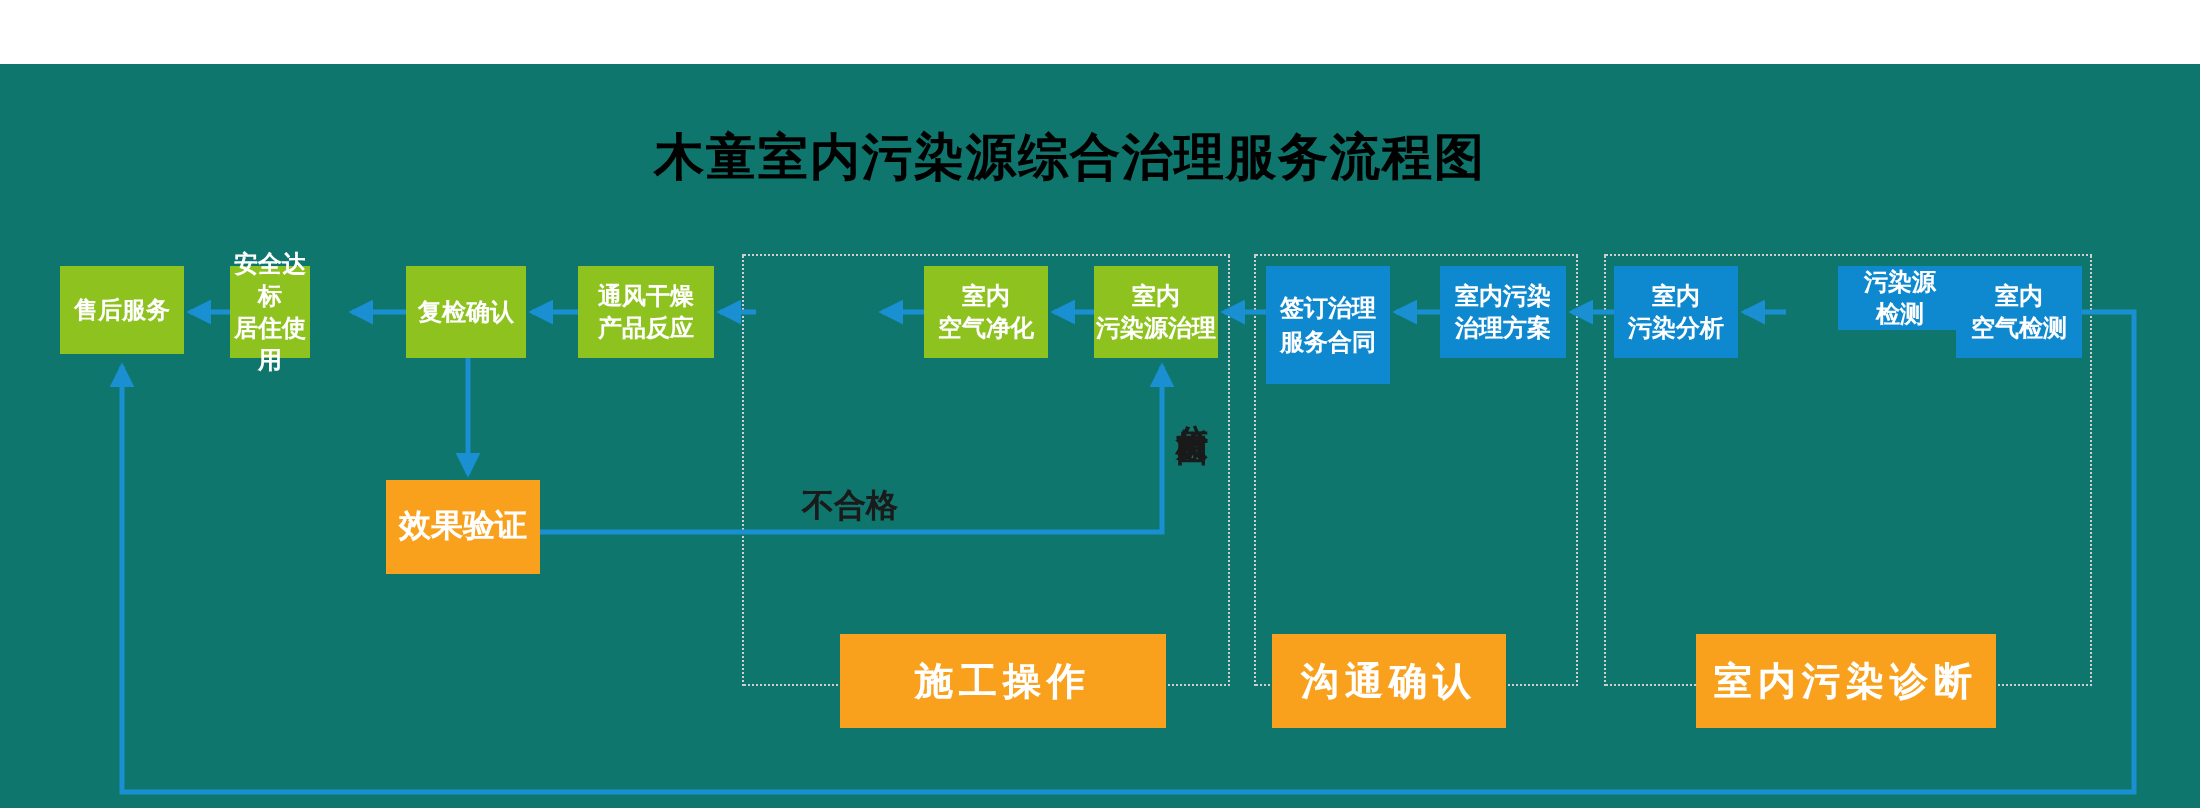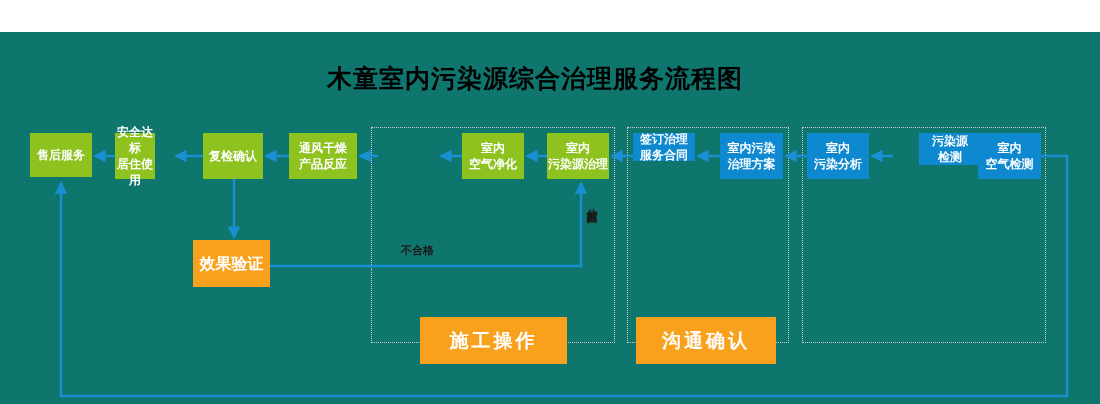--- a/index.html
+++ b/index.html
@@ -35,21 +35,21 @@
   .blue{background:#0e89d0;}
   .orange{background:#f9a11c;}
   .section-label{
     position:absolute;z-index:3;
     display:flex;align-items:center;justify-content:center;
     background:#f9a11c;color:#fff;
     font-size:19px;font-weight:bold;letter-spacing:3px;
   }
   .ann{
     position:absolute;z-index:3;
-    color:#1a1a1a;font-size:11px;font-weight:bold;
+    color:#1a1a1a;font-size:16px;font-weight:bold;
   }
   .ann.vert{
     writing-mode:vertical-rl;
     letter-spacing:2px;
   }
 </style>
 </head>
 <body>
 
 <div class="canvas">
@@ -87,32 +87,33 @@
   <div class="box green" style="left:30px;top:101px;width:62px;height:44px">售后服务</div>
   <div class="box green" style="left:115px;top:101px;width:40px;height:46px">安全达标
 居住使用</div>
   <div class="box green" style="left:289px;top:101px;width:68px;height:46px">通风干燥
 产品反应</div>
   <div class="box green" style="left:203px;top:101px;width:60px;height:46px">复检确认</div>
   <div class="box green" style="left:462px;top:101px;width:62px;height:46px">室内
 空气净化</div>
   <div class="box green" style="left:547px;top:101px;width:62px;height:46px">室内
 污染源治理</div>
-  <div class="box blue" style="left:633px;top:101px;width:62px;height:28px">签订治理
+  <div class="box blue" style="left:633px;top:101px;width:62px;height:59px">签订治理
 服务合同</div>
   <div class="box blue" style="left:720px;top:101px;width:63px;height:46px">室内污染
 治理方案</div>
   <div class="box blue" style="left:807px;top:101px;width:62px;height:46px">室内
 污染分析</div>
   <div class="box blue" style="left:919px;top:101px;width:62px;height:32px">污染源
 检测</div>
   <div class="box blue" style="left:978px;top:101px;width:63px;height:46px">室内
 空气检测</div>
 
   <div class="box orange" style="left:193px;top:208px;width:77px;height:47px;font-size:16px">效果验证</div>
 
-  <div class="section-label" style="left:420px;top:285px;width:147px;height:47px">施工操作</div>
-  <div class="section-label" style="left:636px;top:285px;width:140px;height:47px">沟通确认</div>
+  <div class="section-label" style="left:420px;top:285px;width:163px;height:47px">施工操作</div>
+  <div class="section-label" style="left:636px;top:285px;width:117px;height:47px">沟通确认</div>
+  <div class="section-label" style="left:848px;top:285px;width:150px;height:47px">室内污染诊断</div>
 
   <div class="ann" style="left:401px;top:211px">不合格</div>
   <div class="ann vert" style="left:584px;top:167px">分析原因</div>
 
 </div>
 
 </body></html>

